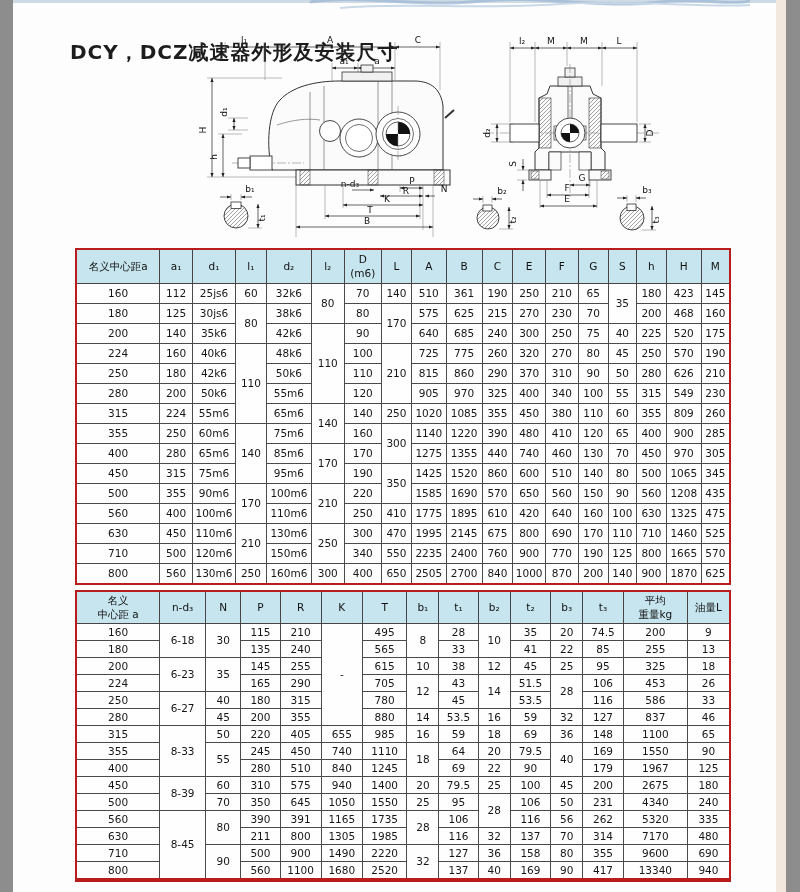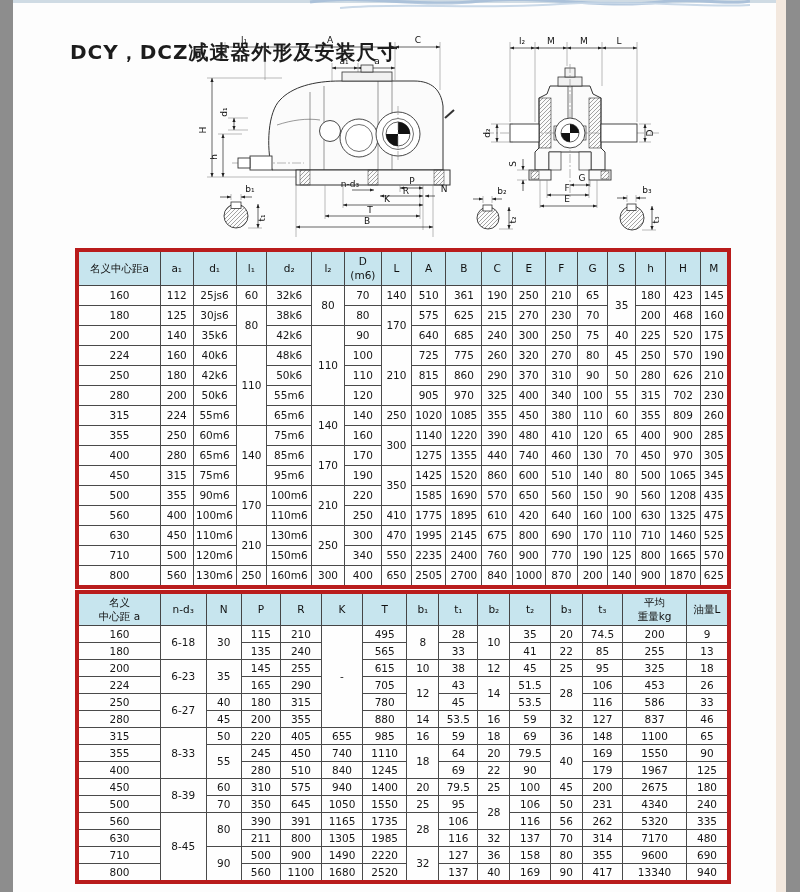--- a/index.html
+++ b/index.html
@@ -14,21 +14,21 @@
   .top-line{position:absolute;left:13px;top:0;width:763px;height:3px;background:#cfdbe4;}
   .top-artifact{position:absolute;left:300px;top:0;width:450px;height:10px;overflow:hidden;opacity:.75;}
   .title{
     position:absolute;left:70px;top:7px;font-size:20px;font-weight:bold;
     letter-spacing:1px;color:#1c1c1c;white-space:nowrap;margin-top:32px;
   }
   svg text{font-family:"DejaVu Sans","Liberation Sans",sans-serif;}
   .dl{font-size:9px;fill:#111;}
   .dims-table{
     position:absolute;left:75px;border-collapse:collapse;table-layout:fixed;
-    width:656px;background:#fff;border:4px solid #b91c1c;
+    width:656px;background:#fff;border:2px solid #b91c1c;
   }
   #table1{top:248px;}
   #table2{top:590px;border-bottom-width:4px;}
   .dims-table th{
     background:#c7e5ee;border:1px solid #454545;font-weight:normal;
     font-size:10.5px;text-align:center;vertical-align:middle;
     white-space:pre-line;line-height:1.25;padding:0;color:#111;
   }
   #table1 th{height:33px;}
   #table2 th{height:31px;}
@@ -434,21 +434,21 @@
         <td>55m6</td>
         <td>120</td>
         <td>905</td>
         <td>970</td>
         <td>325</td>
         <td>400</td>
         <td>340</td>
         <td>100</td>
         <td>55</td>
         <td>315</td>
-        <td>702</td>
+        <td>549</td>
         <td>230</td>
       </tr>
       <tr>
         <td>315</td>
         <td>224</td>
         <td>55m6</td>
         <td>65m6</td>
         <td rowspan="2">140</td>
         <td>140</td>
         <td>250</td>

